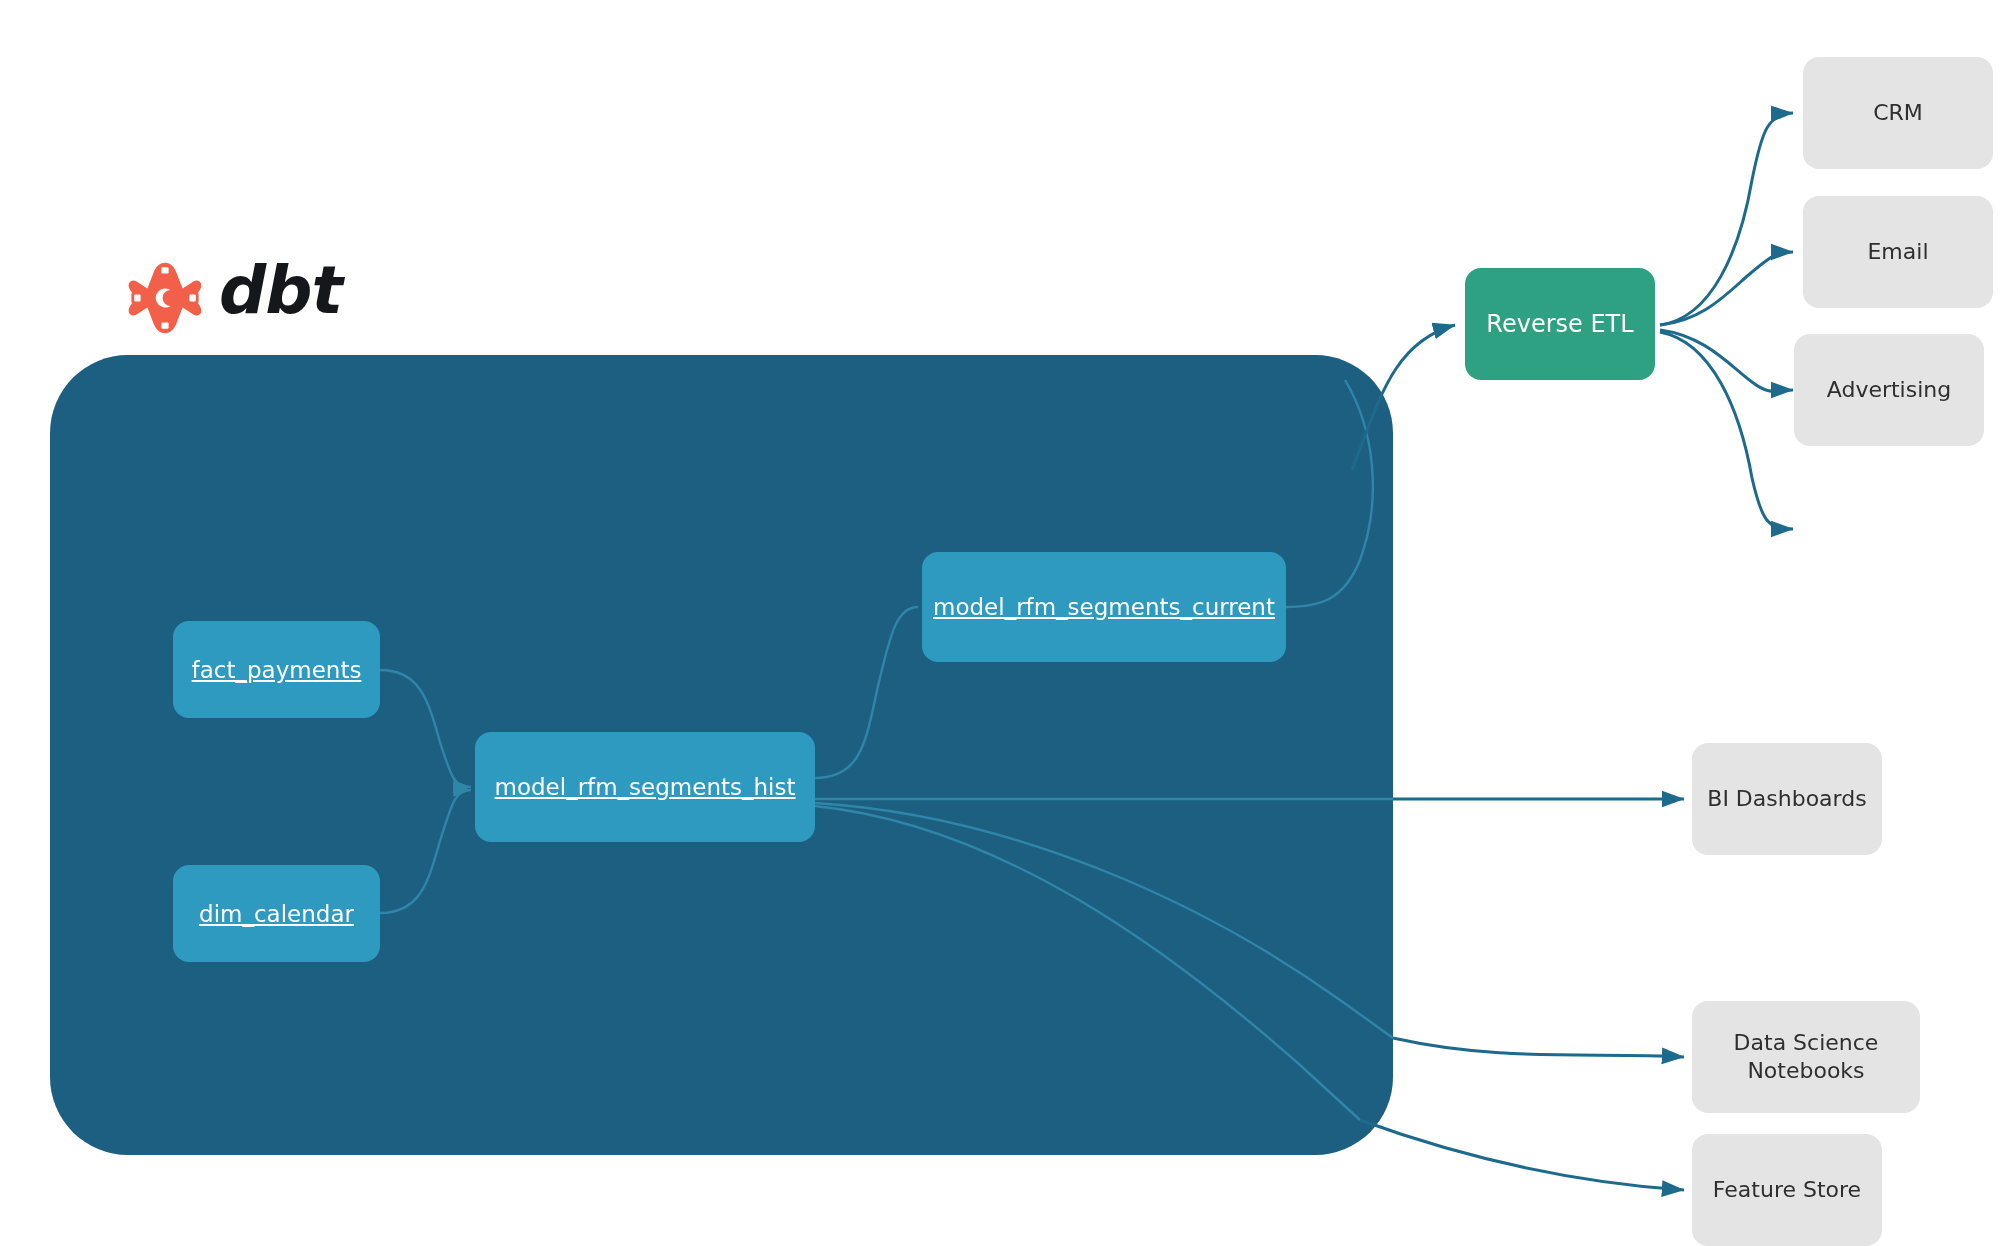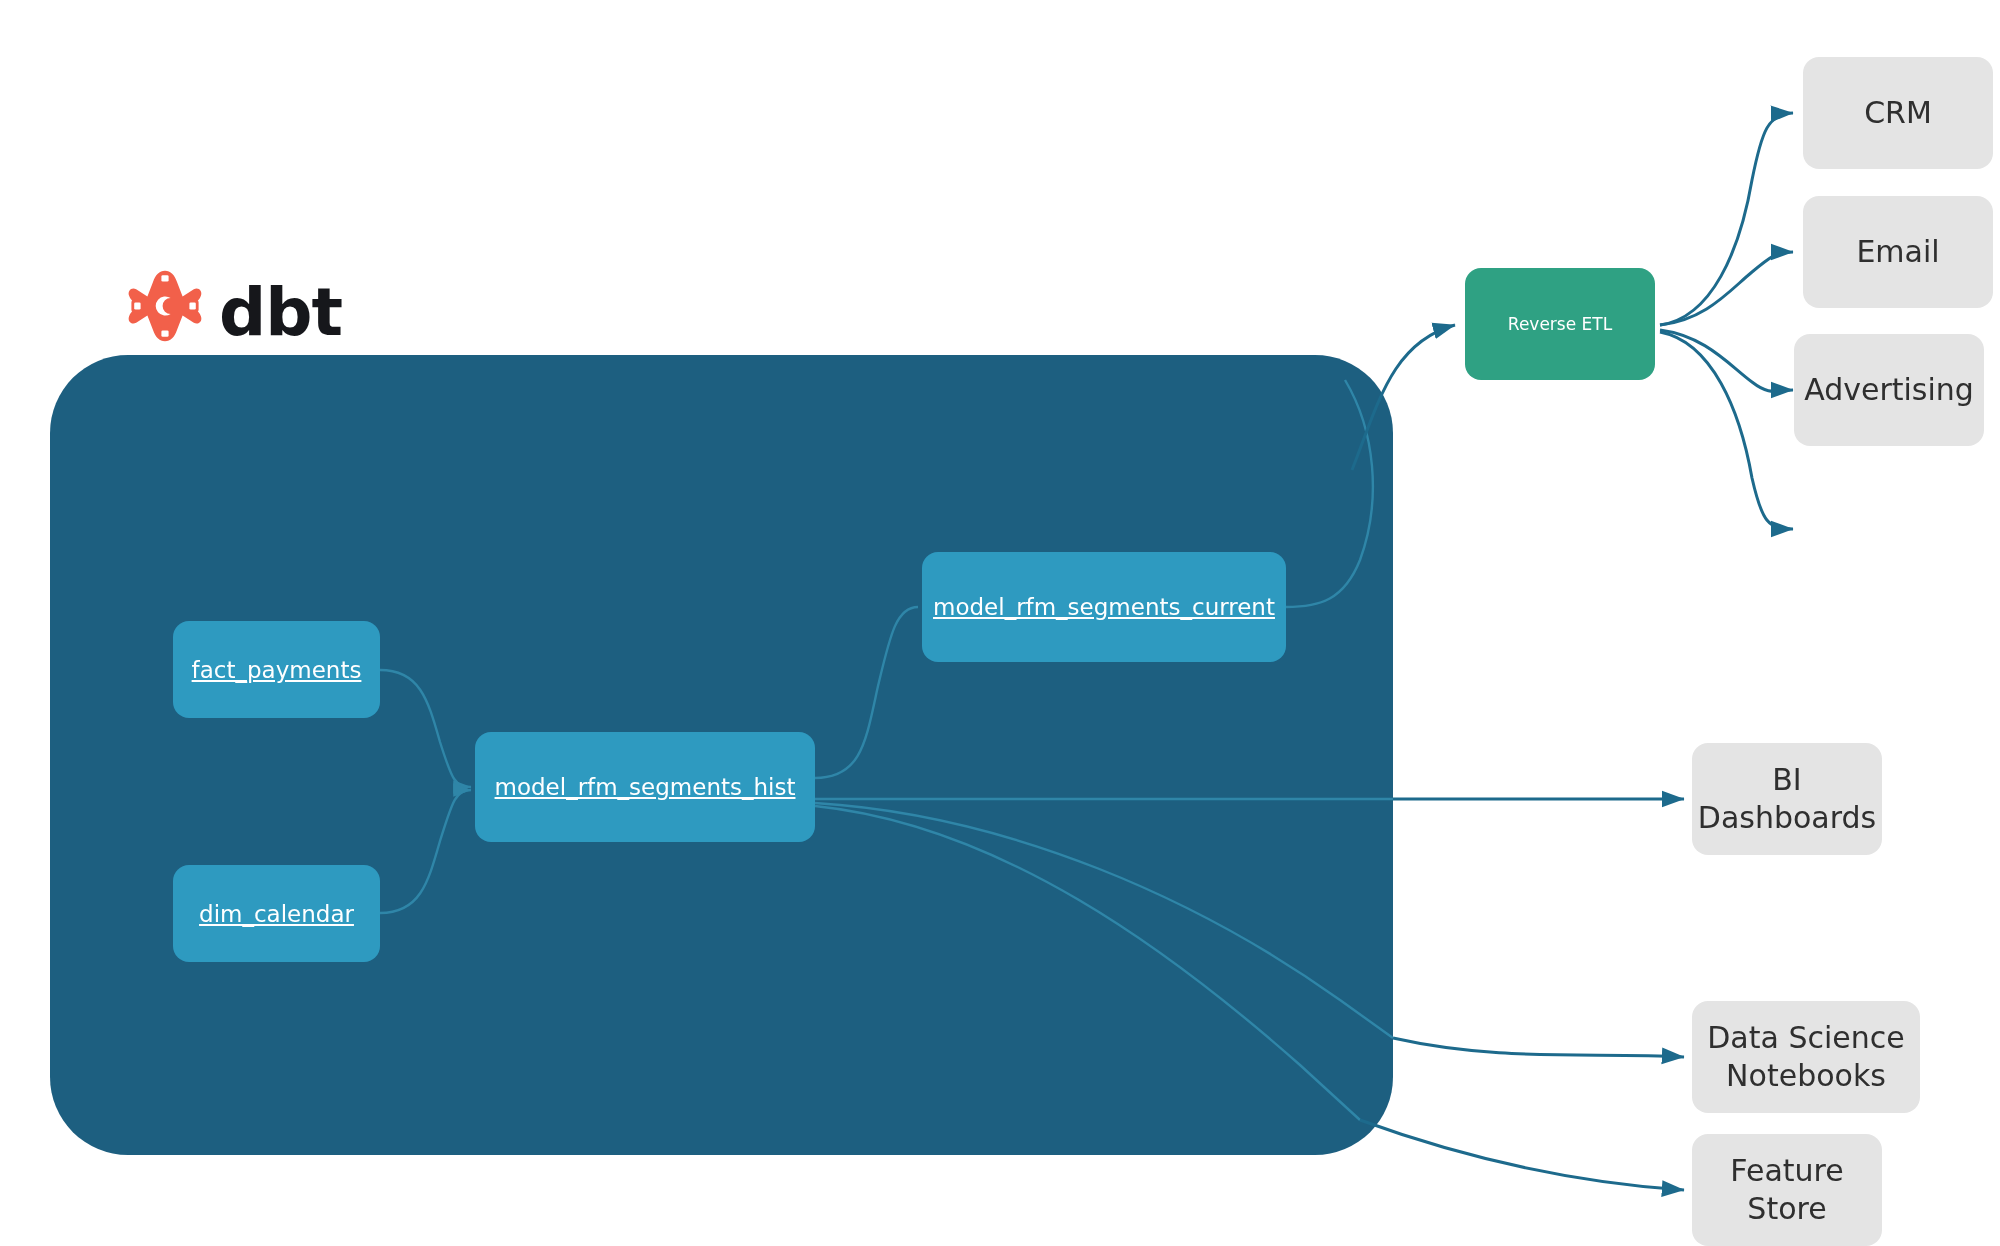--- a/index.html
+++ b/index.html
@@ -17,22 +17,23 @@
   }
 
   
   #dbt-logo {
     position: absolute;
     left: 125px;
     top: 258px;
     width: 210px;
     height: 88px;
     display: flex;
-    align-items: flex-end;
+    align-items: flex-start;
     gap: 14px;
+    font-style: italic;
   }
   #dbt-mark {
     width: 80px;
     height: 80px;
     flex: 0 0 auto;
   }
   #dbt-wordmark {
     font-family: "DejaVu Sans", "Liberation Sans", sans-serif;
     font-weight: 700;
     font-size: 66px;
@@ -84,27 +85,27 @@
     border-radius: 16px;
     color: #ffffff;
     font-size: 23px;
     padding: 0 22px;
     text-decoration: underline;
   }
   .platform-node {
     background: #2fa183;
     border-radius: 16px;
     color: #ffffff;
-    font-size: 17px;
+    font-size: 24px;
   }
   .dest-node {
     background: #e4e4e4;
     border-radius: 16px;
     color: #2f2f2f;
-    font-size: 30px;
+    font-size: 22px;
     line-height: 1.28;
   }
 
   
   #node-fact_payments          { left: 173px;  top: 621px;  width: 207px; height: 97px; }
   #node-dim_calendar           { left: 173px;  top: 865px;  width: 207px; height: 97px; }
   #node-model_rfm_segments_hist{ left: 475px;  top: 732px;  width: 340px; height: 110px; }
   #node-model_rfm_segments_current { left: 922px; top: 552px; width: 364px; height: 110px; }
   #node-reverse_etl            { left: 1465px; top: 268px;  width: 190px; height: 112px; }
 

